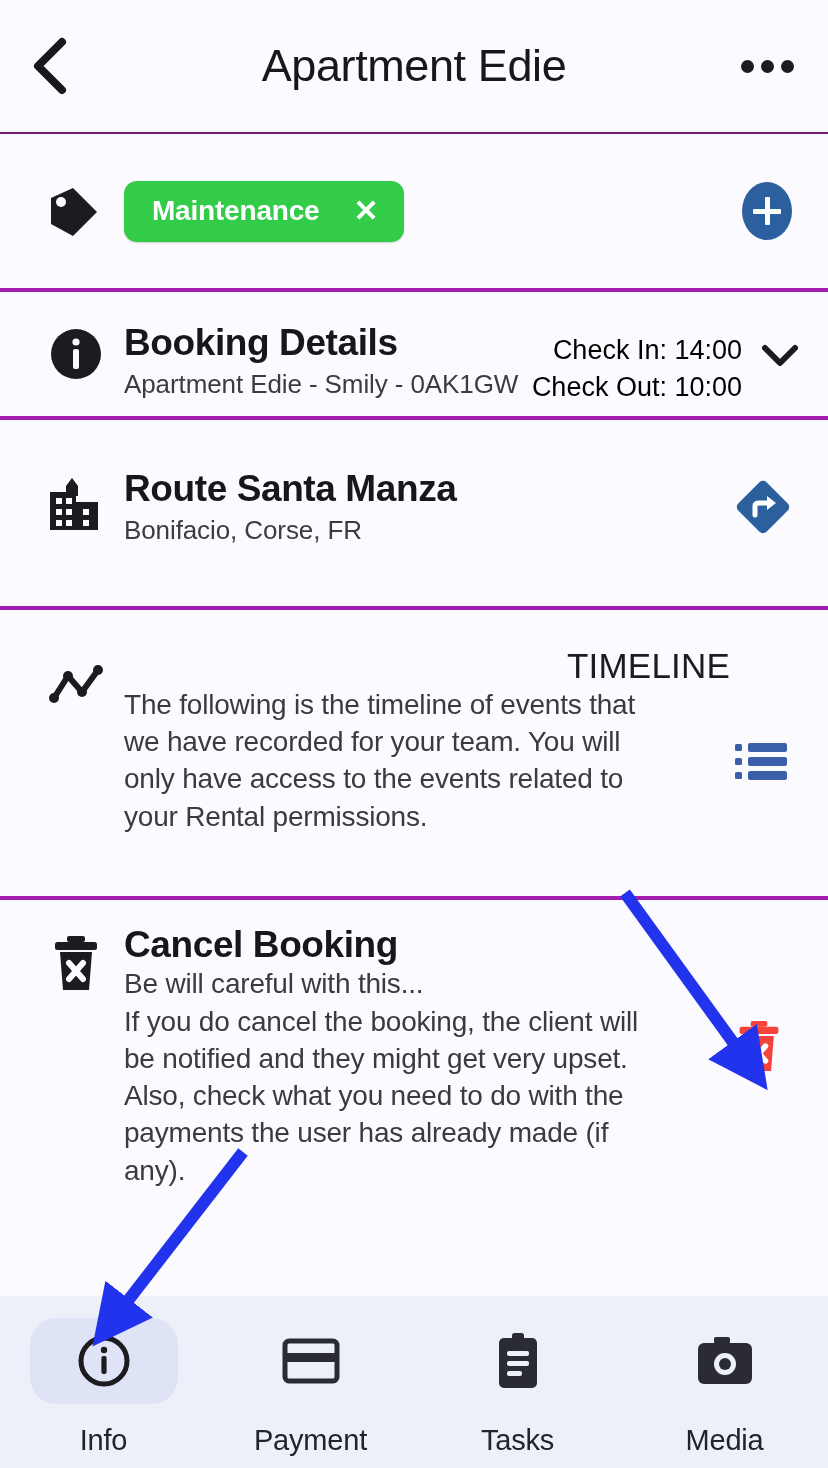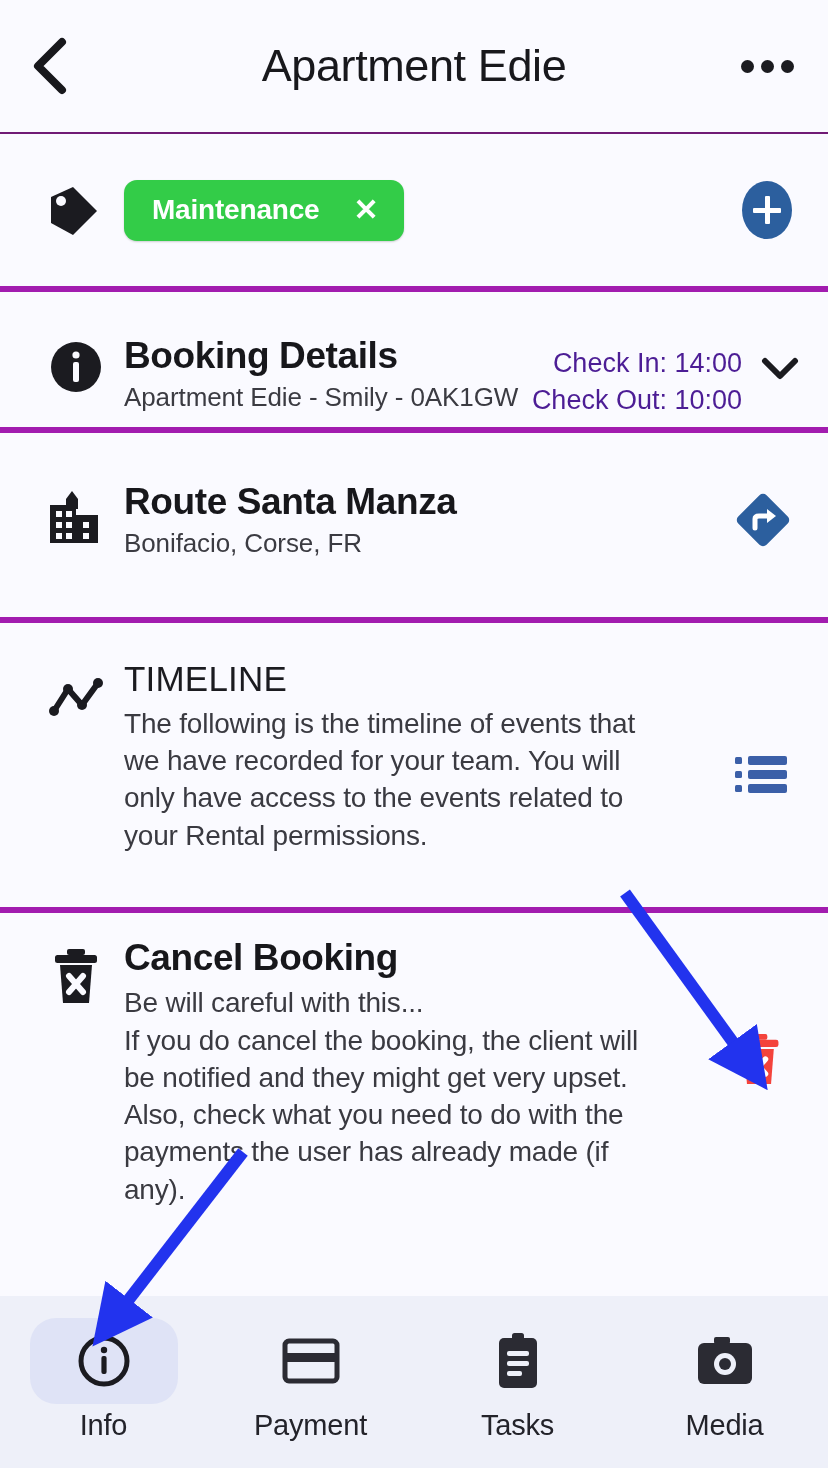--- a/index.html
+++ b/index.html
@@ -76,21 +76,21 @@
   .content {
     flex: 1 1 auto;
     display: flex;
     flex-direction: column;
     background: #fafaff;
   }
   .section {
     display: flex;
     align-items: flex-start;
     padding: 0 28px;
-    border-bottom: 6px solid #a21caf;
+    border-bottom: 4px solid #a21caf;
     background: #fafaff;
     position: relative;
   }
   .sec-icon {
     flex: 0 0 96px;
     display: flex;
     align-items: flex-start;
     justify-content: center;
     padding-top: 4px;
   }
@@ -154,39 +154,38 @@
     width: 5px; height: 28px;
     background: #fff; border-radius: 1px;
   }
   .add-wrap { position: relative; display:flex; align-items:center; justify-content:center; width:58px; height:58px;}
 
   
   .booking-row {
     height: 128px;
     align-items: flex-start;
     padding-top: 30px;
-    margin-top: 13px;
   }
   .sec-title {
     font-size: 37px;
     font-weight: bold;
     color: #17171b;
     letter-spacing: -0.4px;
     line-height: 1.12;
   }
   .sec-sub {
     font-size: 26px;
     color: #3b3b42;
     line-height: 1.35;
     margin-top: 4px;
     letter-spacing: -0.1px;
   }
   .checkbox-times {
     font-size: 27px;
-    color: #4c1d95;
+    color: #000000;
     line-height: 1.38;
     text-align: right;
     white-space: nowrap;
     padding-top: 10px;
     padding-right: 18px;
   }
   .chev-down {
     width: 40px; height: 40px;
     display: flex; align-items: center; justify-content: center;
     cursor: pointer;
@@ -210,26 +209,26 @@
   .timeline-row {
     height: 290px;
     padding-top: 36px;
   }
   .timeline-row .sec-icon { padding-top: 14px; }
   .sec-title-caps {
     font-size: 35px;
     font-weight: 400;
     color: #1b1b20;
     letter-spacing: 0.2px;
+    text-align: right;
   }
   .para {
     font-size: 28px;
     color: #3a3a41;
     line-height: 1.33;
-    margin-top: 6px;
     letter-spacing: -0.2px;
     max-width: 545px;
   }
   .list-btn {
     width: 62px; height: 62px;
     display: flex; align-items: center; justify-content: center;
     cursor: pointer;
     margin-top: 84px;
     margin-right: 8px;
   }
@@ -273,21 +272,21 @@
     display: flex;
     align-items: center;
     justify-content: center;
   }
   .nav-item.active .nav-icon-pill {
     background: #dfe3f6;
   }
   .nav-label {
     font-size: 29px;
     color: #23232a;
-    margin-top: 5px;
+    margin-top: 20px;
     letter-spacing: -0.2px;
   }
 
   
   .annot {
     position: absolute;
     left: 0; top: 0;
     width: 828px; height: 1468px;
     pointer-events: none;
     z-index: 50;

